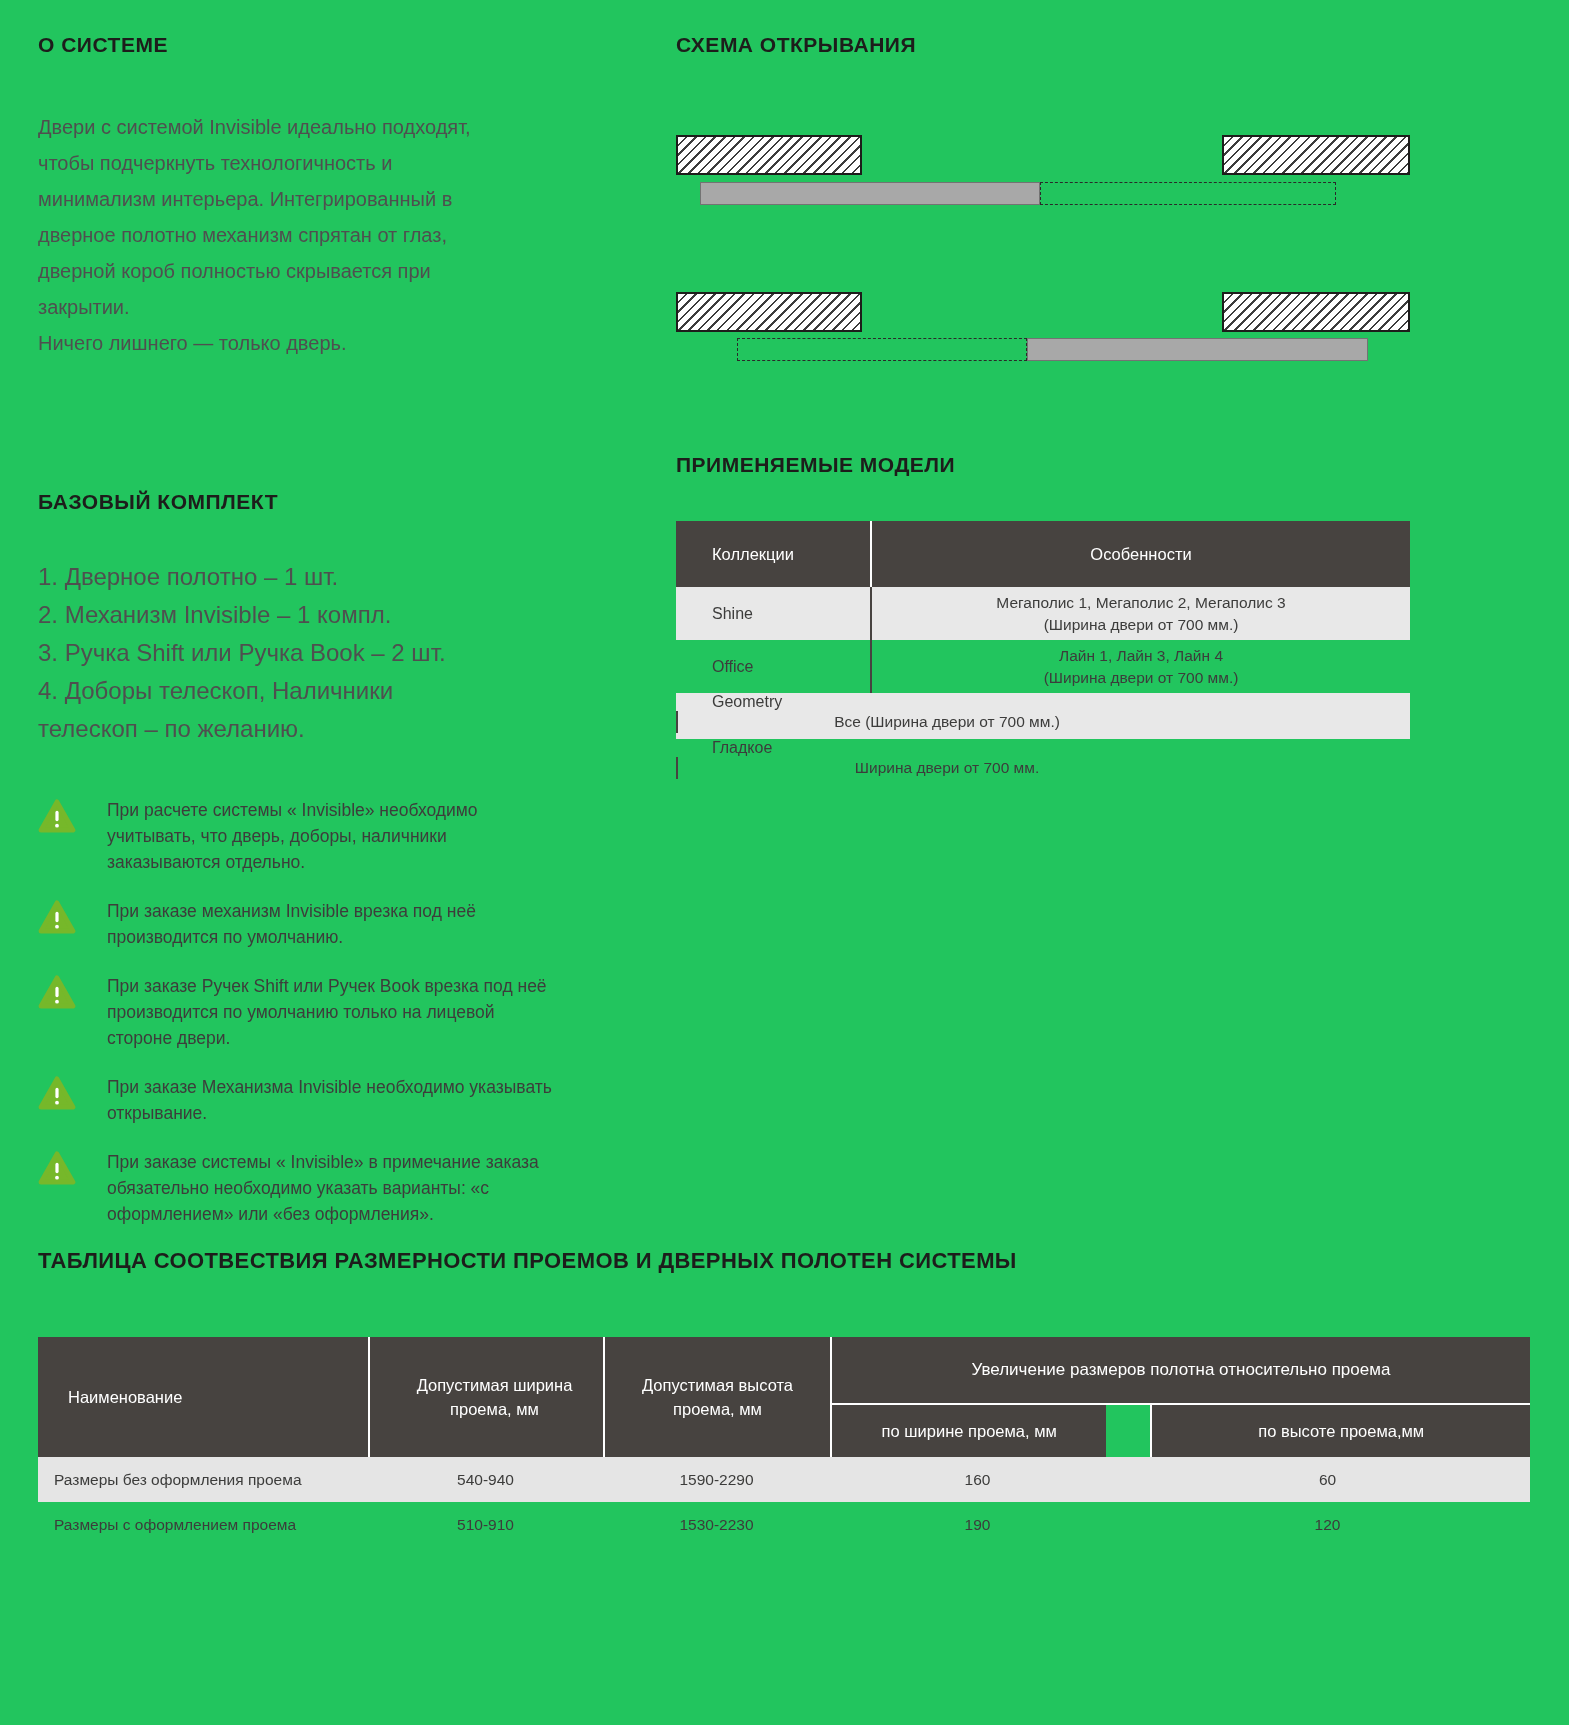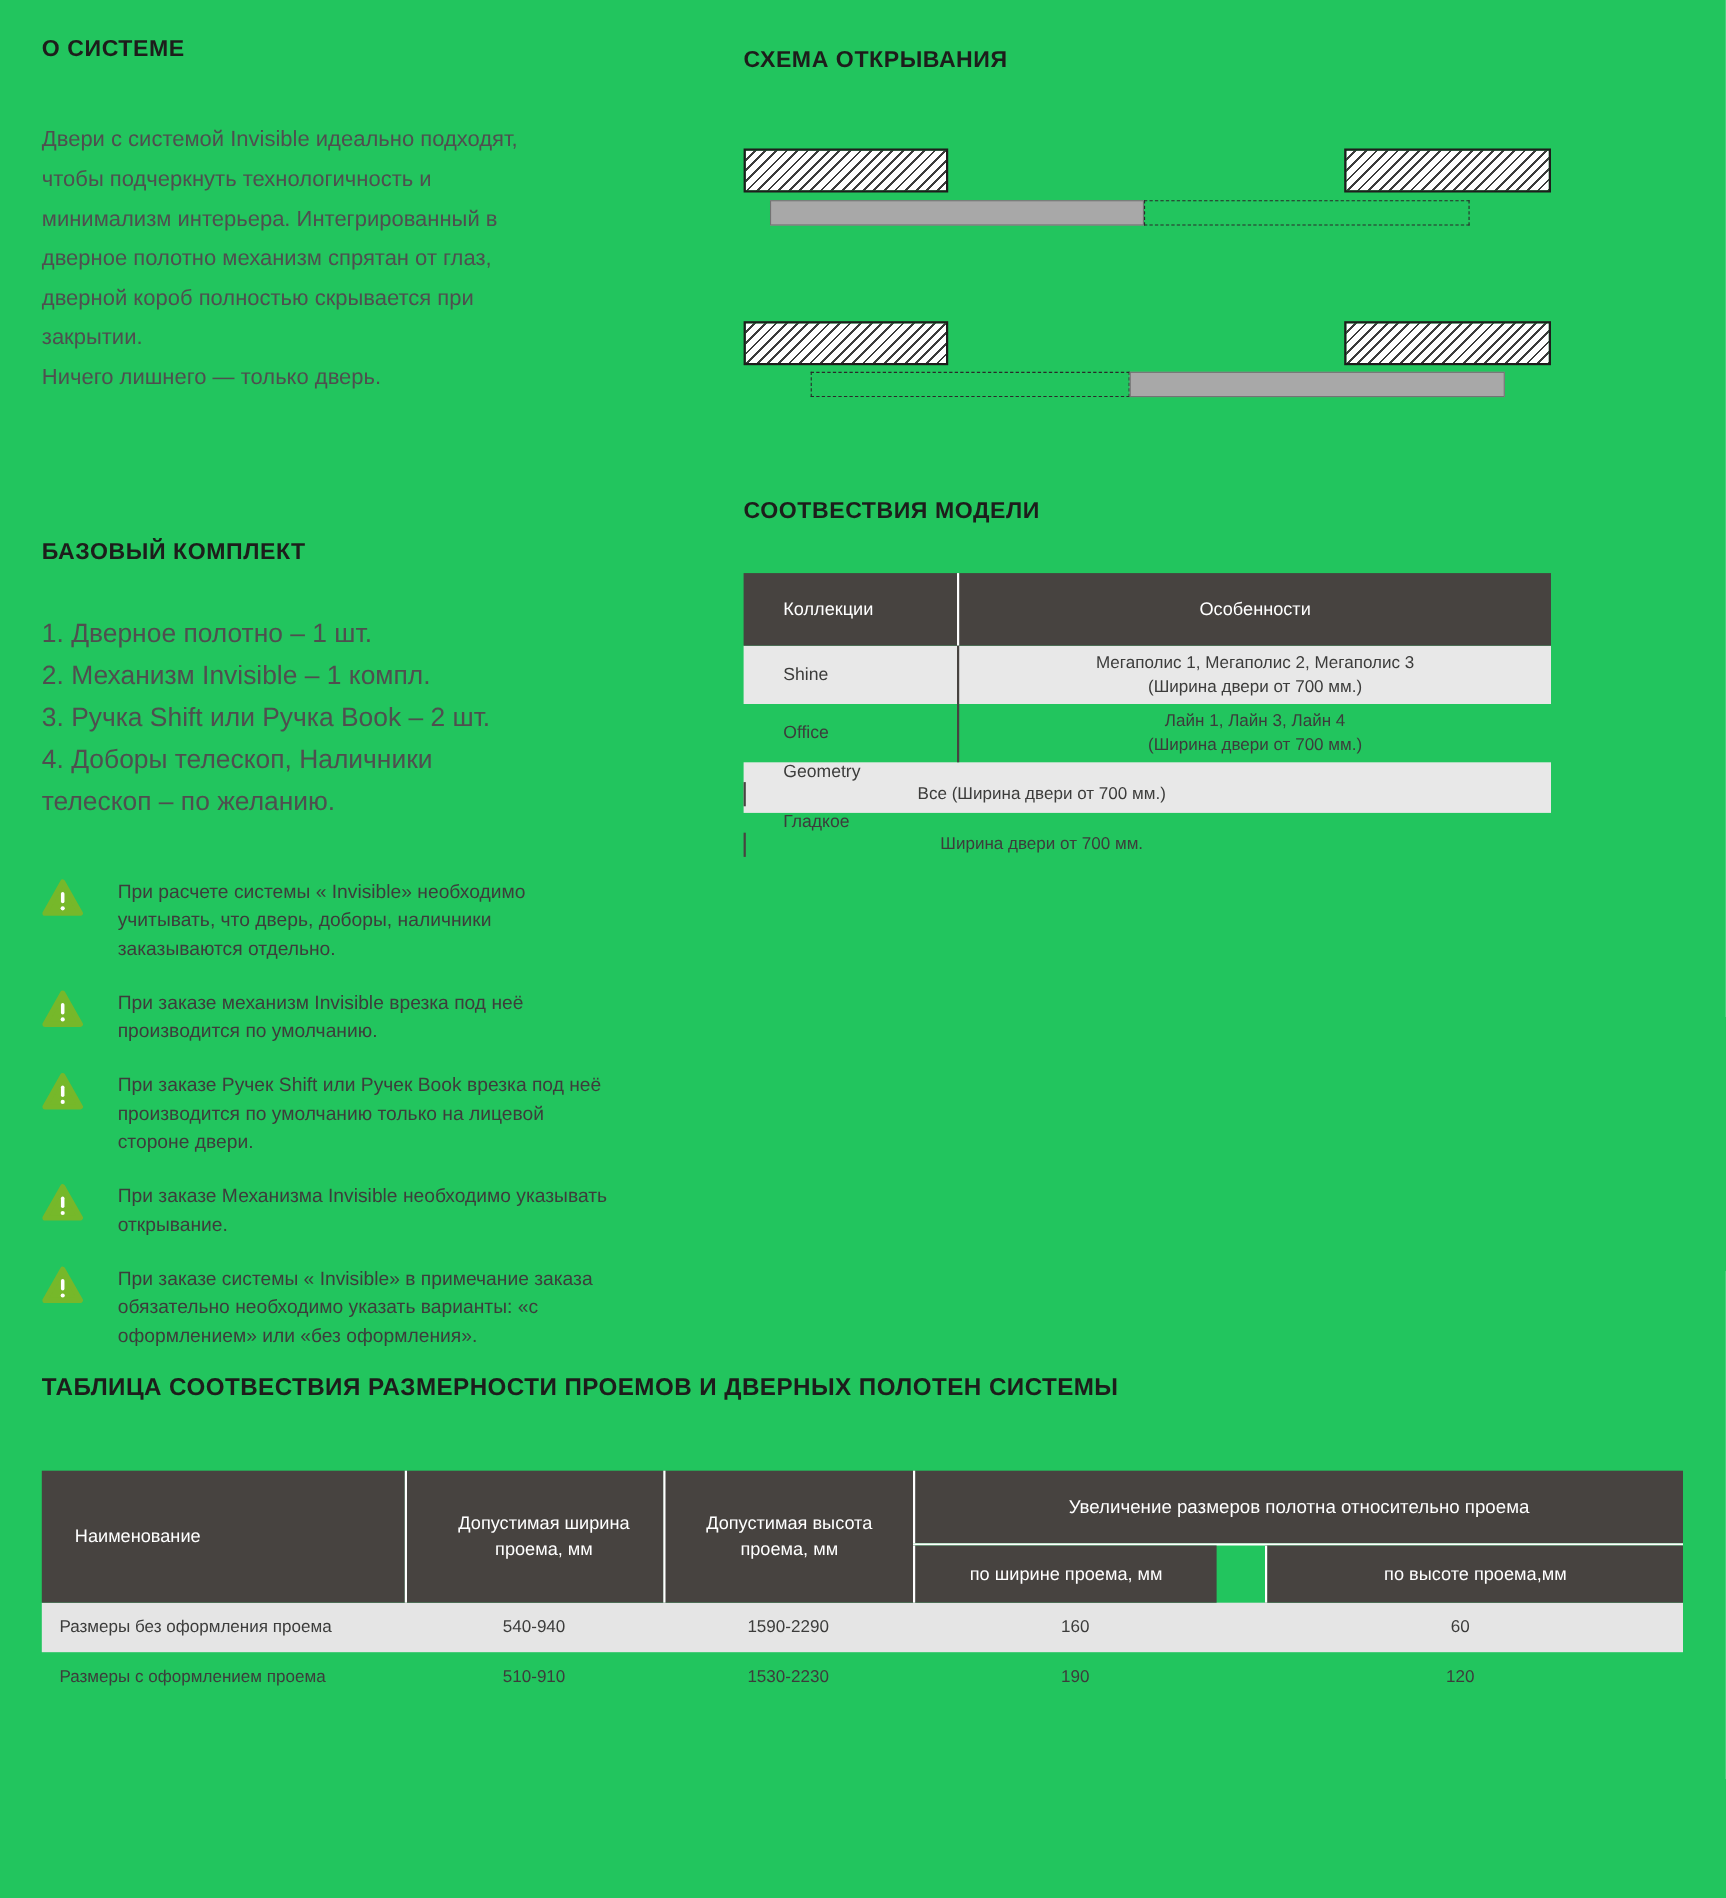--- a/index.html
+++ b/index.html
@@ -9,21 +9,21 @@
   .page { position:relative; width:1569px; height:1725px; background:#22c55e; overflow:hidden; }
 
   .h1 { font-size:21px; font-weight:700; color:#1d1d1b; letter-spacing:0.5px; }
 
   
   .sec-about { position:absolute; left:38px; top:33px; width:470px; }
   .body-text { margin-top:52px; font-size:20px; line-height:36px; color:#4f4f4f; font-weight:400; }
   .pre { white-space:pre-line; }
 
   
-  .pos-scheme-title { position:absolute; left:676px; top:43px; }
+  .pos-scheme-title { position:absolute; left:676px; top:33px; }
   .diagram { position:absolute; left:676px; top:135px; width:734px; height:230px; }
   .wall { position:absolute; height:40px; border:2px solid #1d1d1b;
           background:repeating-linear-gradient(135deg, #ffffff 0 5px, #3c3c3c 5px 6.8px); }
   .door-solid { position:absolute; height:23px; background:#a8a8a8; border:1px solid #737373; }
   .door-dashed { position:absolute; height:23px; border:1.6px dashed #2a2a2a; }
 
   
   .sec-kit { position:absolute; left:38px; top:490px; width:445px; }
   .kit-list { margin-top:44px; }
   .kit-item { font-size:24px; line-height:38px; color:#4f4f4f; }
@@ -163,21 +163,21 @@
             <path d="M20 3 L37 33 L3 33 Z" fill="#76b82a" stroke="#76b82a" stroke-width="5" stroke-linejoin="round"></path>
             <rect x="18.3" y="12.5" width="3.4" height="11" rx="1.7" fill="#fff"></rect>
             <circle cx="20" cy="28.3" r="2" fill="#fff"></circle>
           </svg>
       </span>
       <p class="warn-text">При заказе системы « Invisible» в примечание заказа обязательно необходимо указать варианты: «с оформлением» или «без оформления».</p>
     </div>
 
   </section>
 
-  <h2 class="h1 pos-models-title">СООТВЕСТВИЯ МОДЕЛИ</h2>
+  <h2 class="h1 pos-models-title">ПРИМЕНЯЕМЫЕ МОДЕЛИ</h2>
 
   <div class="models-table">
     <div class="mt-header">
       <div class="mt-h mt-col1">Коллекции</div>
       <div class="mt-h mt-col2h">Особенности</div>
     </div>
     <div class="mt-row alt r2l">
       <div class="mt-c1">Shine</div>
       <div class="mt-c2 pre">Мегаполис 1, Мегаполис 2, Мегаполис 3
 (Ширина двери от 700 мм.)</div>

